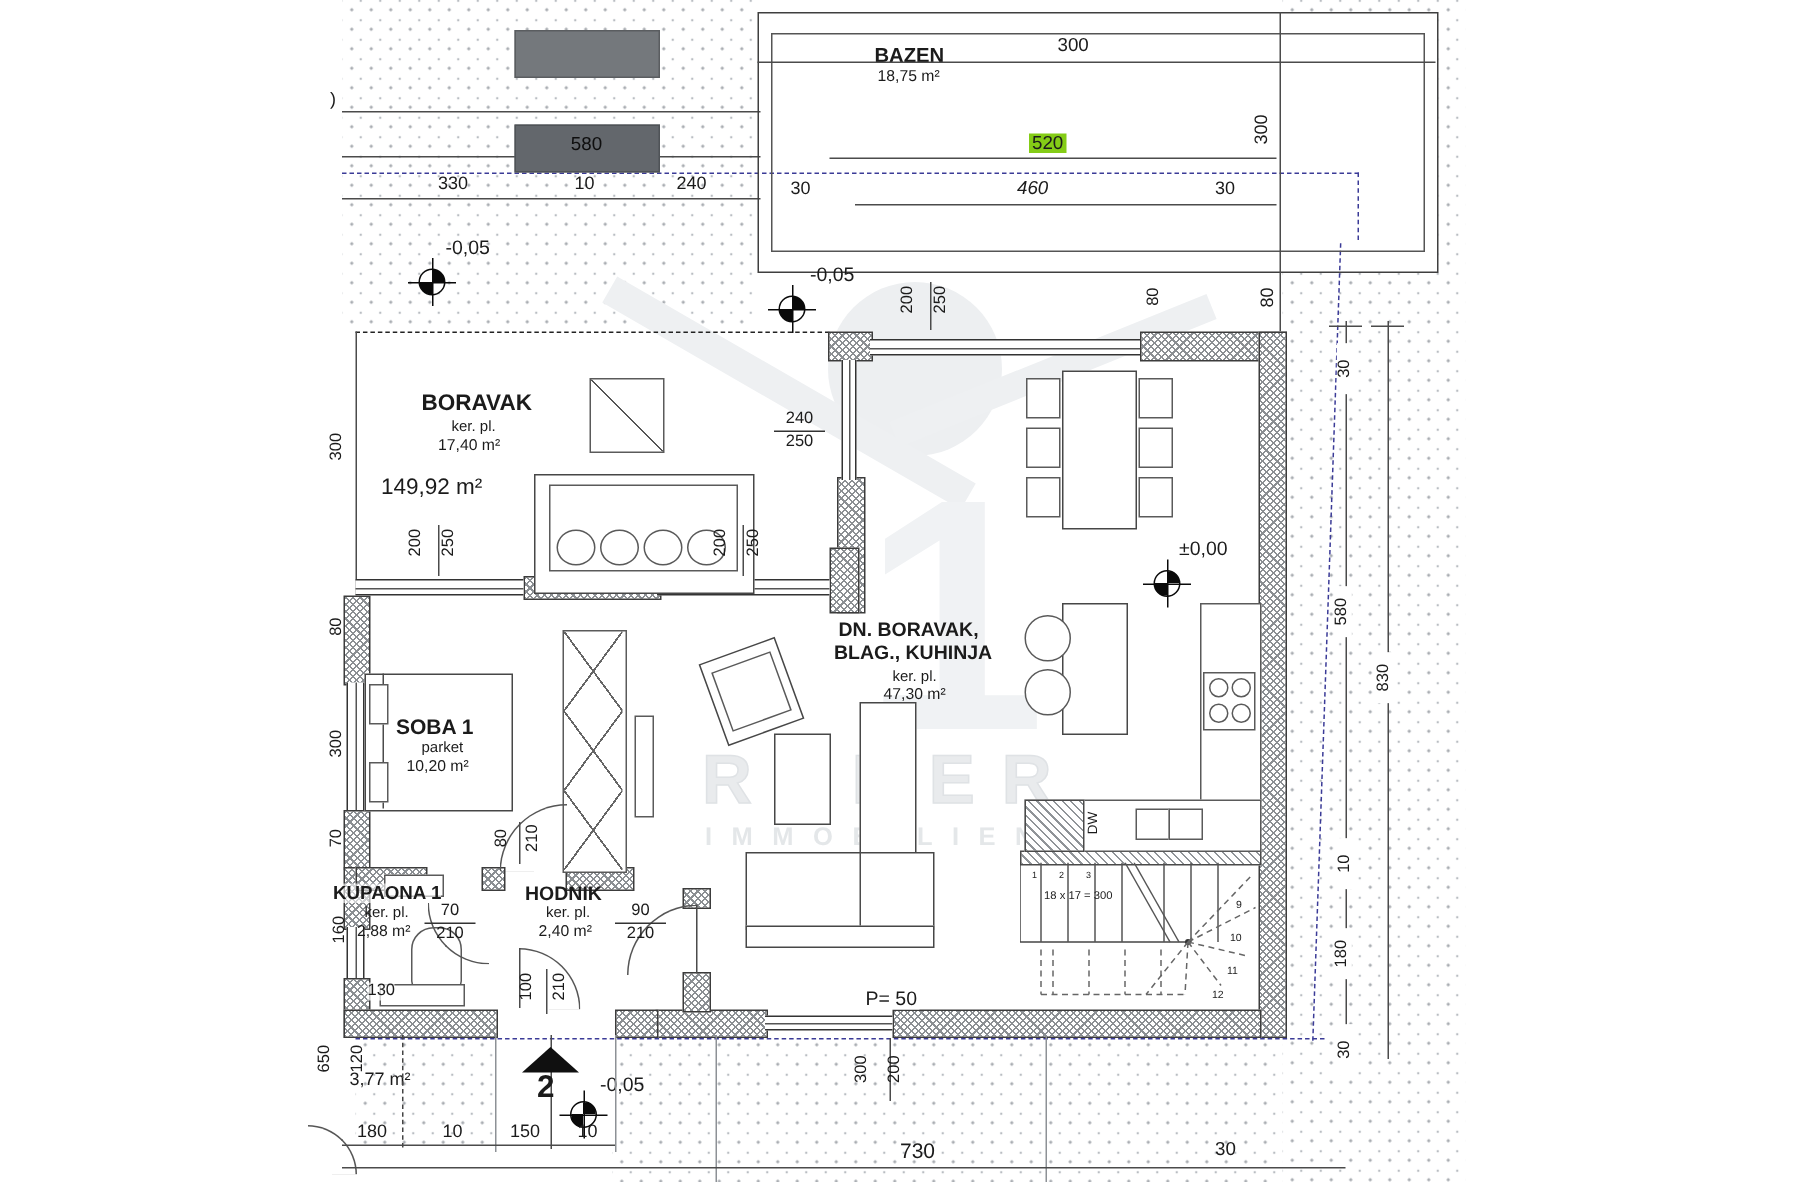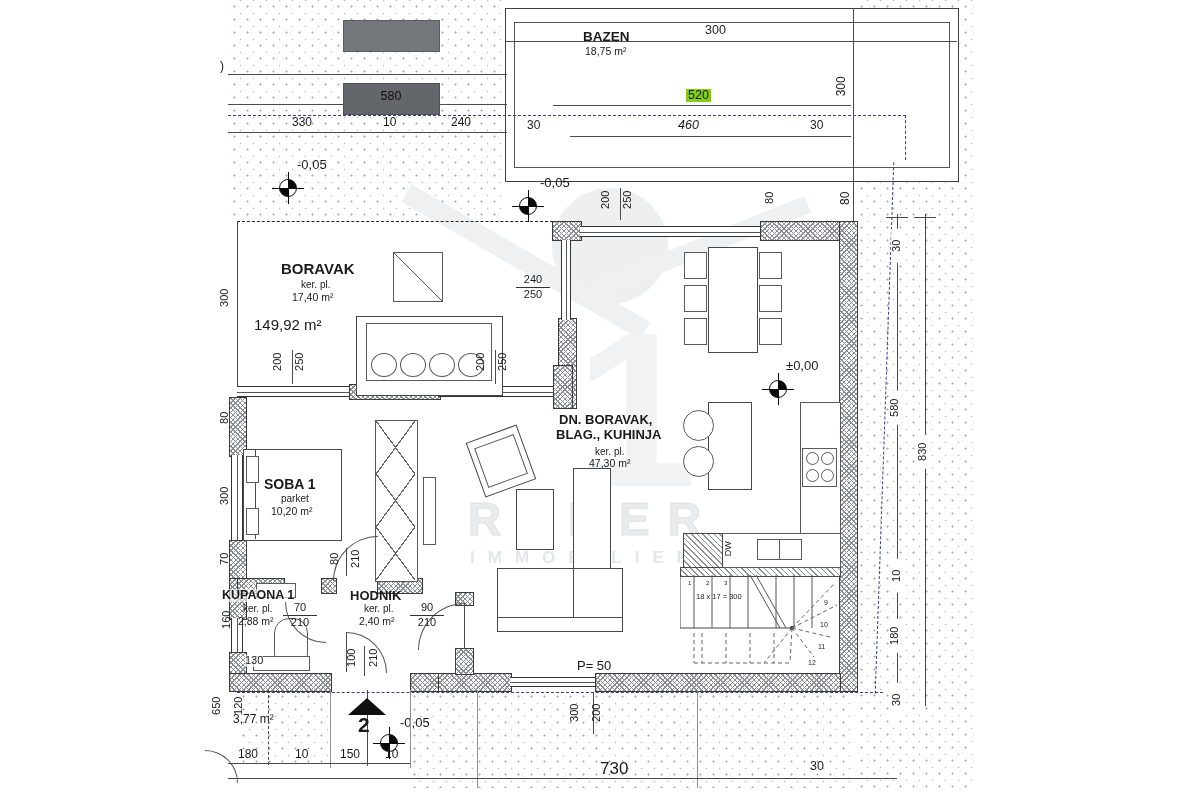--- a/index.html
+++ b/index.html
@@ -329,20 +329,20 @@
   <div class="abs dashv" style="left:268px;top:690px;width:0;height:75px;"></div>
   <div class="abs vline" style="left:593px;top:692px;width:0;height:42px;"></div>
   <div class="abs t vdim" style="left:558px;top:707px;">300</div>
   <div class="abs t vdim" style="left:580px;top:707px;">200</div>
   <div class="abs dline" style="left:228px;top:763px;width:182px;height:0;"></div>
   <div class="abs t" style="left:238px;top:748px;font-size:12px;">180</div>
   <div class="abs t" style="left:295px;top:748px;font-size:12px;">10</div>
   <div class="abs t" style="left:340px;top:748px;font-size:12px;">150</div>
   <div class="abs t" style="left:385px;top:748px;font-size:12px;">10</div>
   <div class="abs dline" style="left:228px;top:778px;width:669px;height:0;"></div>
-  <div class="abs t" style="left:600px;top:760px;font-size:17px;">730</div>
+  <div class="abs t" style="left:600px;top:760px;font-size:14px;">730</div>
   <div class="abs t" style="left:810px;top:760px;font-size:12.5px;">30</div>
 
   <div class="abs vline" style="left:367px;top:690px;width:0;height:76px;"></div>
   <div class="abs tri" style="left:348px;top:698px;"></div>
   <div class="abs t b" style="left:358px;top:714px;font-size:21px;">2</div>
 
 </div>
 
 </body></html>

